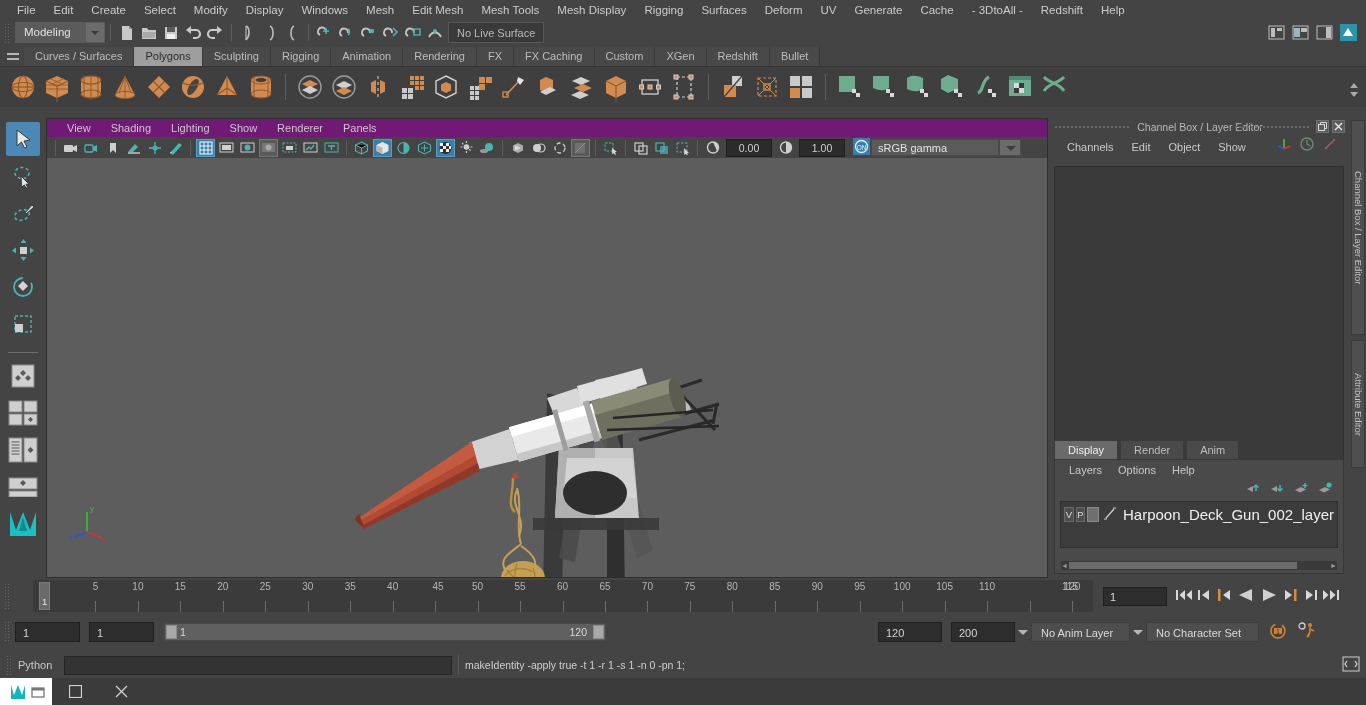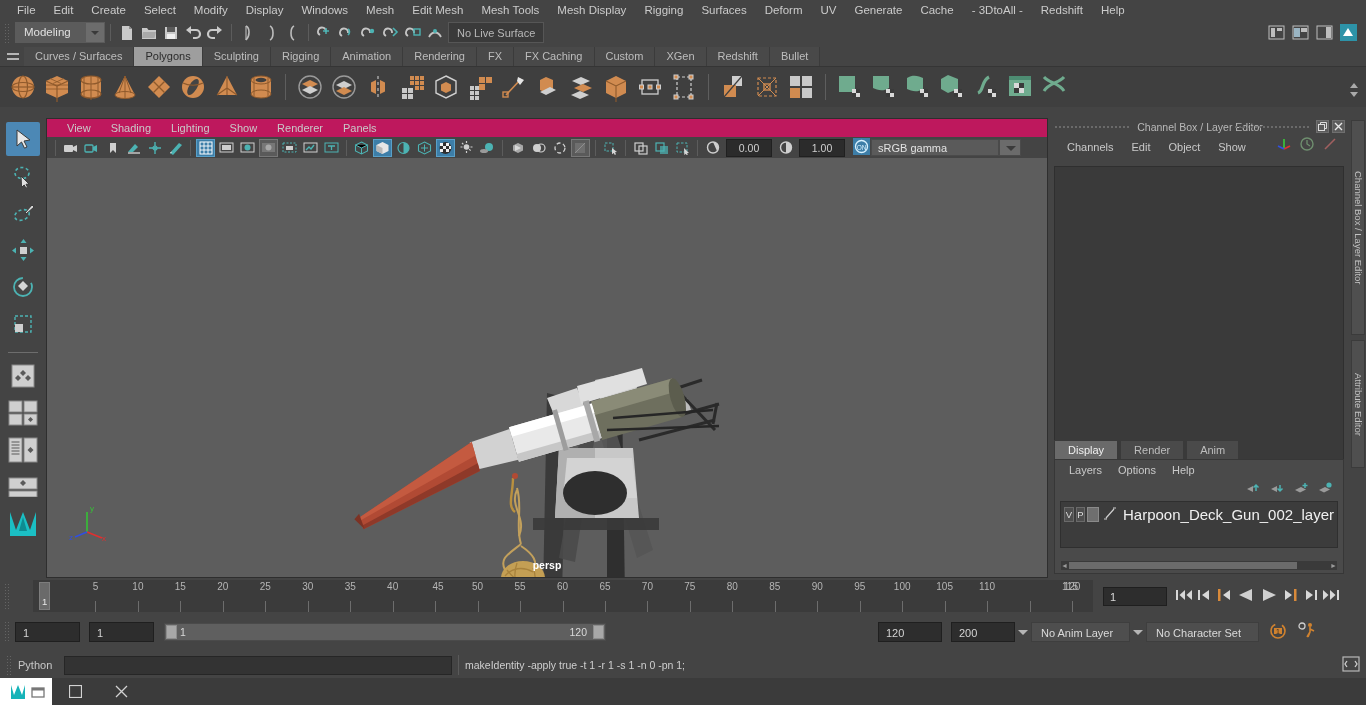--- a/index.html
+++ b/index.html
@@ -43,21 +43,21 @@
   .body{position:absolute;top:118px;left:0;width:1366px;height:460px;}
 
   
   .toolbox{position:absolute;left:0;top:0;width:45px;height:460px;background:#444;display:flex;flex-direction:column;align-items:center;padding-top:4px;}
   .tbtn{width:34px;height:34px;margin-bottom:3px;display:flex;align-items:center;justify-content:center;border-radius:2px;}
   .tbtn.sel{background:#4c88b5;}
   .tdiv{width:30px;height:1px;background:#6d6d6d;margin:8px 0 6px;}
 
   
   .vpanel{position:absolute;left:46px;top:0;width:1002px;height:460px;background:#3b3b3b;border:1px solid #2e2e2e;box-sizing:border-box;}
-  .vmenu{height:18px;display:flex;align-items:flex-start;padding-left:10px;background:#be185d;}
+  .vmenu{height:18px;display:flex;align-items:flex-start;padding-left:10px;background:#701a75;}
   .vmenu .vm{padding:0 10px;font-size:11px;color:#c9c9c9;line-height:18px;cursor:default;}
   .vtools{height:21px;background:#444;display:flex;align-items:center;padding-left:4px;border-bottom:1px solid #2f2f2f;}
   .vbtn{width:19px;height:18px;margin:0 1px;display:flex;align-items:center;justify-content:center;border:1px solid transparent;box-sizing:border-box;}
   .vbtn.on{background:#3d7ea8;border-color:#59a0c8;}
   .vbtn.pressed{background:#5a5a5a;border:1px solid #777;}
   .vsep{width:1px;height:16px;background:#5c5c5c;margin:0 4px;}
   .numfield{width:44px;height:16px;background:#2b2b2b;border:1px solid #202020;color:#cfcfcf;font-size:10.5px;line-height:16px;text-align:center;margin:0 3px;}
   .gammabox{display:flex;align-items:center;margin-left:4px;}
   .gammasel{width:128px;height:17px;background:#5a5a5a;border:1px solid #4a4a4a;color:#e2e2e2;font-size:11px;line-height:17px;padding-left:6px;box-sizing:border-box;}
   .gammaarw{width:22px;height:17px;background:#6b6b6b;border:1px solid #4a4a4a;position:relative;box-sizing:border-box;}
@@ -964,21 +964,20 @@
         <div class="axisg">
           <svg width="42" height="42" viewBox="0 0 42 42">
             <line x1="18" y1="32" x2="18" y2="12" stroke="#35c235" stroke-width="1.6"></line>
             <text x="21" y="11" font-size="8" fill="#35c235" font-family="Liberation Sans">y</text>
             <line x1="18" y1="32" x2="33" y2="38" stroke="#e03030" stroke-width="1.6"></line>
             <text x="33" y="41" font-size="8" fill="#e03030" font-family="Liberation Sans">x</text>
             <line x1="18" y1="32" x2="6" y2="37" stroke="#3050e0" stroke-width="1.6"></line>
             <text x="0" y="40" font-size="8" fill="#3050e0" font-family="Liberation Sans">z</text>
           </svg>
         </div>
-        <div class="camlabel">persp</div>
       </div>
     </div>
 
     <div class="rpanel">
       <div class="rtitle">
         <div class="dotfill" style="left:4px;width:76px;"></div>
         <span>Channel Box / Layer Editor</span>
         <div class="dotfill" style="right:40px;width:76px;"></div>
         <div class="winbtn" style="right:21px;">
           <svg width="9" height="9" viewBox="0 0 9 9">

